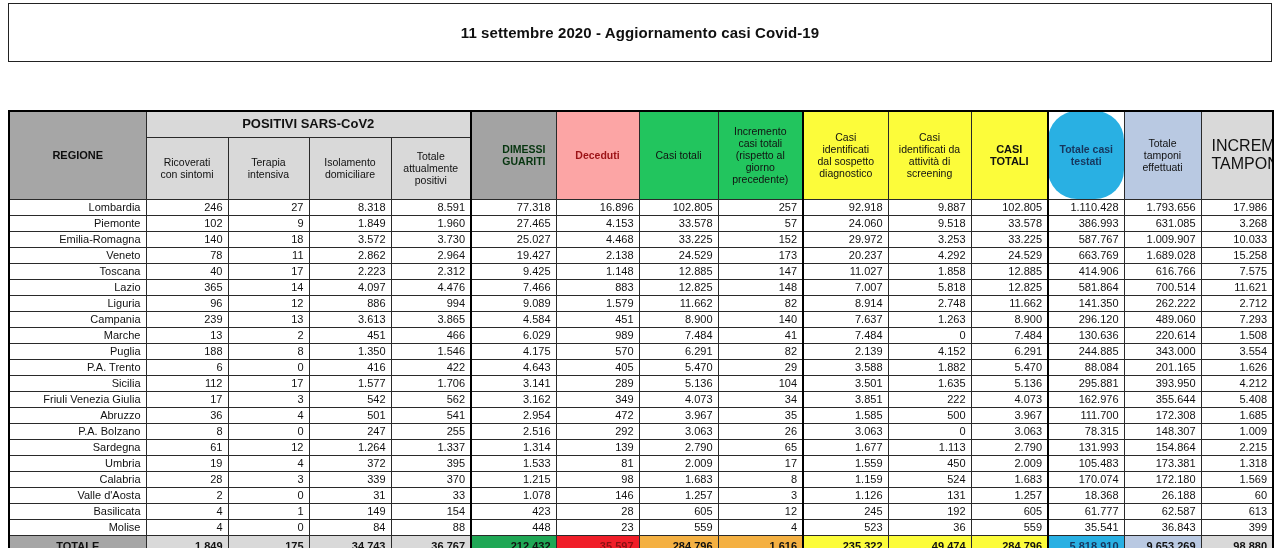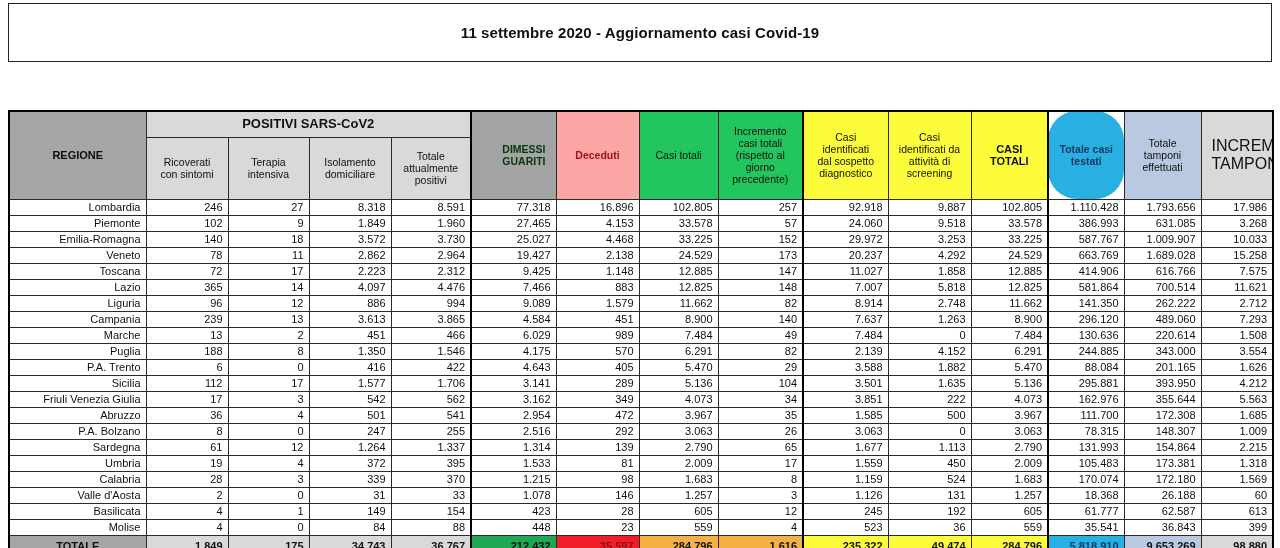--- a/index.html
+++ b/index.html
@@ -174,21 +174,21 @@
             <td class="c8">173</td>
             <td class="c9 thickL">20.237</td>
             <td class="c10">4.292</td>
             <td class="c11">24.529</td>
             <td class="c12 thickL">663.769</td>
             <td class="c13">1.689.028</td>
             <td class="c14">15.258</td>
           </tr>
           <tr>
             <td class="c0">Toscana</td>
-            <td class="c1">72</td>
+            <td class="c1">40</td>
             <td class="c2">17</td>
             <td class="c3">2.223</td>
             <td class="c4">2.312</td>
             <td class="c5 thickL">9.425</td>
             <td class="c6">1.148</td>
             <td class="c7">12.885</td>
             <td class="c8">147</td>
             <td class="c9 thickL">11.027</td>
             <td class="c10">1.858</td>
             <td class="c11">12.885</td>
@@ -249,21 +249,21 @@
           </tr>
           <tr>
             <td class="c0">Marche</td>
             <td class="c1">13</td>
             <td class="c2">2</td>
             <td class="c3">451</td>
             <td class="c4">466</td>
             <td class="c5 thickL">6.029</td>
             <td class="c6">989</td>
             <td class="c7">7.484</td>
-            <td class="c8">49</td>
+            <td class="c8">41</td>
             <td class="c9 thickL">7.484</td>
             <td class="c10">0</td>
             <td class="c11">7.484</td>
             <td class="c12 thickL">130.636</td>
             <td class="c13">220.614</td>
             <td class="c14">1.508</td>
           </tr>
           <tr>
             <td class="c0">Puglia</td>
             <td class="c1">188</td>
@@ -323,21 +323,21 @@
             <td class="c4">562</td>
             <td class="c5 thickL">3.162</td>
             <td class="c6">349</td>
             <td class="c7">4.073</td>
             <td class="c8">34</td>
             <td class="c9 thickL">3.851</td>
             <td class="c10">222</td>
             <td class="c11">4.073</td>
             <td class="c12 thickL">162.976</td>
             <td class="c13">355.644</td>
-            <td class="c14">5.563</td>
+            <td class="c14">5.408</td>
           </tr>
           <tr>
             <td class="c0">Abruzzo</td>
             <td class="c1">36</td>
             <td class="c2">4</td>
             <td class="c3">501</td>
             <td class="c4">541</td>
             <td class="c5 thickL">2.954</td>
             <td class="c6">472</td>
             <td class="c7">3.967</td>

